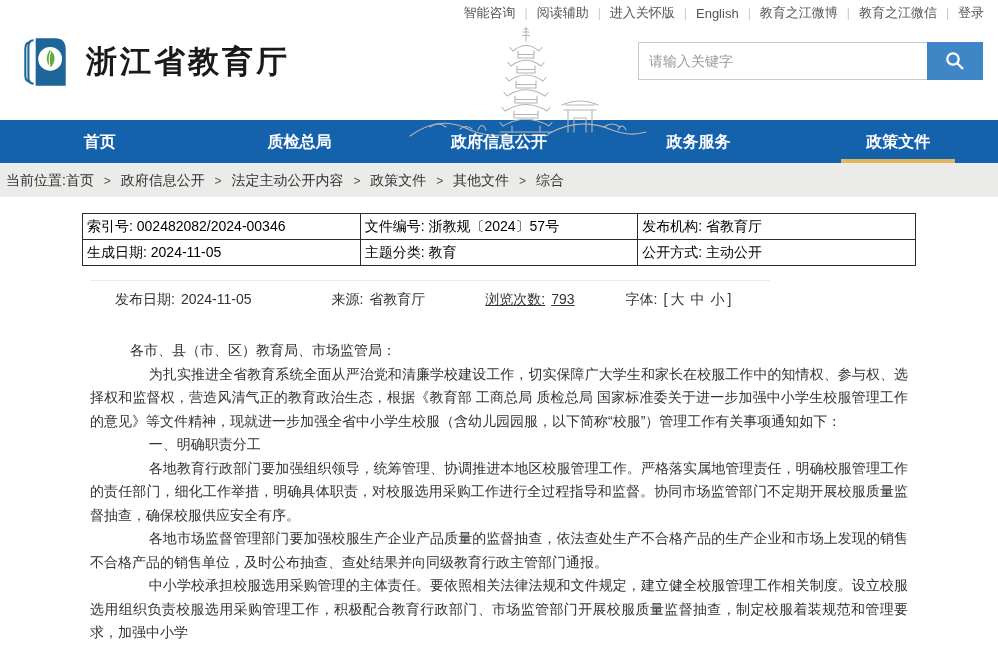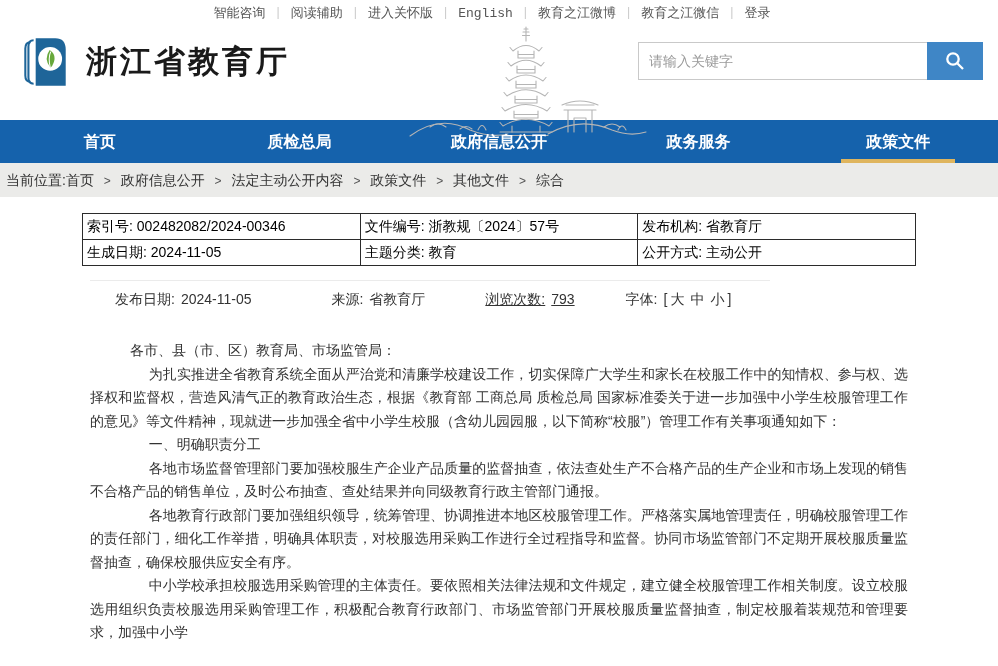--- a/index.html
+++ b/index.html
@@ -3,22 +3,22 @@
 <meta charset="utf-8">
 <style>
   html,body{margin:0;padding:0;}
   body{
     width:998px;height:666px;overflow:hidden;background:#fff;
     font-family:"Liberation Sans","DejaVu Sans",sans-serif;color:#333;
     position:relative;
   }
   
   .site-head{position:relative;height:120px;background:#fff;}
-  .topbar{height:26px;display:flex;justify-content:center;align-items:center;
-    padding-right:14px;font-size:13px;color:#555;font-family:Liberation Mono, monospace;}
+  .topbar{height:26px;display:flex;justify-content:flex-end;align-items:center;
+    padding-right:14px;font-size:13px;color:#555;}
   .topbar a{color:#555;text-decoration:none;cursor:pointer;}
   .topbar .sep{color:#c9c9c9;margin:0 9px;font-size:12px;}
   .header-row{height:94px;position:relative;}
   .logo{position:absolute;left:16px;top:7px;display:flex;align-items:center;cursor:pointer;}
   .logo-text{font-family:"Liberation Serif","DejaVu Serif",serif;font-weight:bold;
     font-size:31px;color:#1a1a1a;margin-left:12px;letter-spacing:3px;}
   .pagoda-wrap{position:absolute;left:408px;top:-24px;width:240px;height:112px;pointer-events:none;}
   .search-box{position:absolute;right:15px;top:16px;display:flex;}
   .search-input{width:268px;height:36px;border:1px solid #c9c9c9;border-right:none;
     padding:0 10px;font-size:14px;color:#333;outline:none;}
@@ -188,17 +188,17 @@
     </span>
     <span class="meta-item m4 font-links">
       <span class="lbl">字体:</span><span class="bk">[</span><span>大</span><span>中</span><span>小</span><span class="bk">]</span>
     </span>
   </div>
 
   <div class="article-body">
     <p class="p-salutation">各市、县（市、区）教育局、市场监管局：</p>
     <p class="p-body">为扎实推进全省教育系统全面从严治党和清廉学校建设工作，切实保障广大学生和家长在校服工作中的知情权、参与权、选择权和监督权，营造风清气正的教育政治生态，根据《教育部 工商总局 质检总局 国家标准委关于进一步加强中小学生校服管理工作的意见》等文件精神，现就进一步加强全省中小学生校服（含幼儿园园服，以下简称“校服”）管理工作有关事项通知如下：</p>
     <p class="p-body">一、明确职责分工</p>
+    <p class="p-body">各地教育行政部门要加强组织领导，统筹管理、协调推进本地区校服管理工作。严格落实属地管理责任，明确校服管理工作的责任部门，细化工作举措，明确具体职责，对校服选用采购工作进行全过程指导和监督。协同市场监管部门不定期开展校服质量监督抽查，确保校服供应安全有序。</p>
     <p class="p-body">各地市场监督管理部门要加强校服生产企业产品质量的监督抽查，依法查处生产不合格产品的生产企业和市场上发现的销售不合格产品的销售单位，及时公布抽查、查处结果并向同级教育行政主管部门通报。</p>
-    <p class="p-body">各地教育行政部门要加强组织领导，统筹管理、协调推进本地区校服管理工作。严格落实属地管理责任，明确校服管理工作的责任部门，细化工作举措，明确具体职责，对校服选用采购工作进行全过程指导和监督。协同市场监管部门不定期开展校服质量监督抽查，确保校服供应安全有序。</p>
     <p class="p-body">中小学校承担校服选用采购管理的主体责任。要依照相关法律法规和文件规定，建立健全校服管理工作相关制度。设立校服选用组织负责校服选用采购管理工作，积极配合教育行政部门、市场监管部门开展校服质量监督抽查，制定校服着装规范和管理要求，加强中小学</p>
   </div>
 </div>
 
 </body></html>

